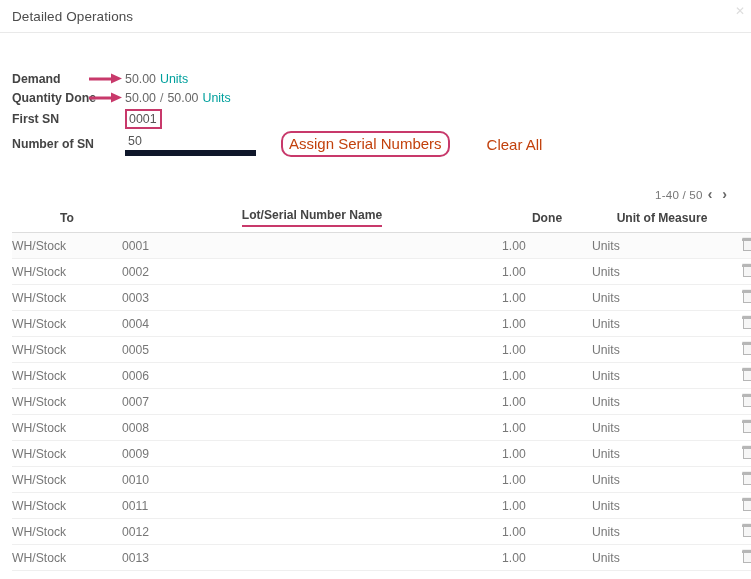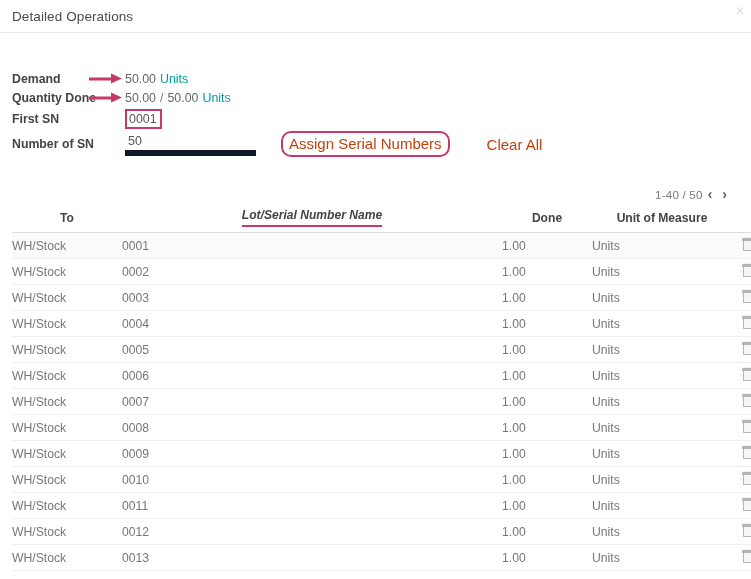--- a/index.html
+++ b/index.html
@@ -168,21 +168,21 @@
   table.ops thead th {
     font-size: 12.1px;
     color: #444444;
     font-weight: bold;
     text-align: center;
     padding: 0 0 5px 0;
     border-bottom: 1px solid #dddddd;
     white-space: nowrap;
   }
   th.c-to   { width: 110px; padding-left: 3px; }
-  th.c-lot  { width: 380px; font-style: italic; }
+  th.c-lot  { width: 380px; }
   th.c-done { width: 90px;  text-align: right; padding-right: 8px; }
   th.c-uom  { width: 140px; }
   th.c-del  { width: 30px; }
 
   .hdr-underline {
     display: inline-block;
     border-bottom: 2.5px solid #c8396b;
     padding-bottom: 3px;
   }
 

